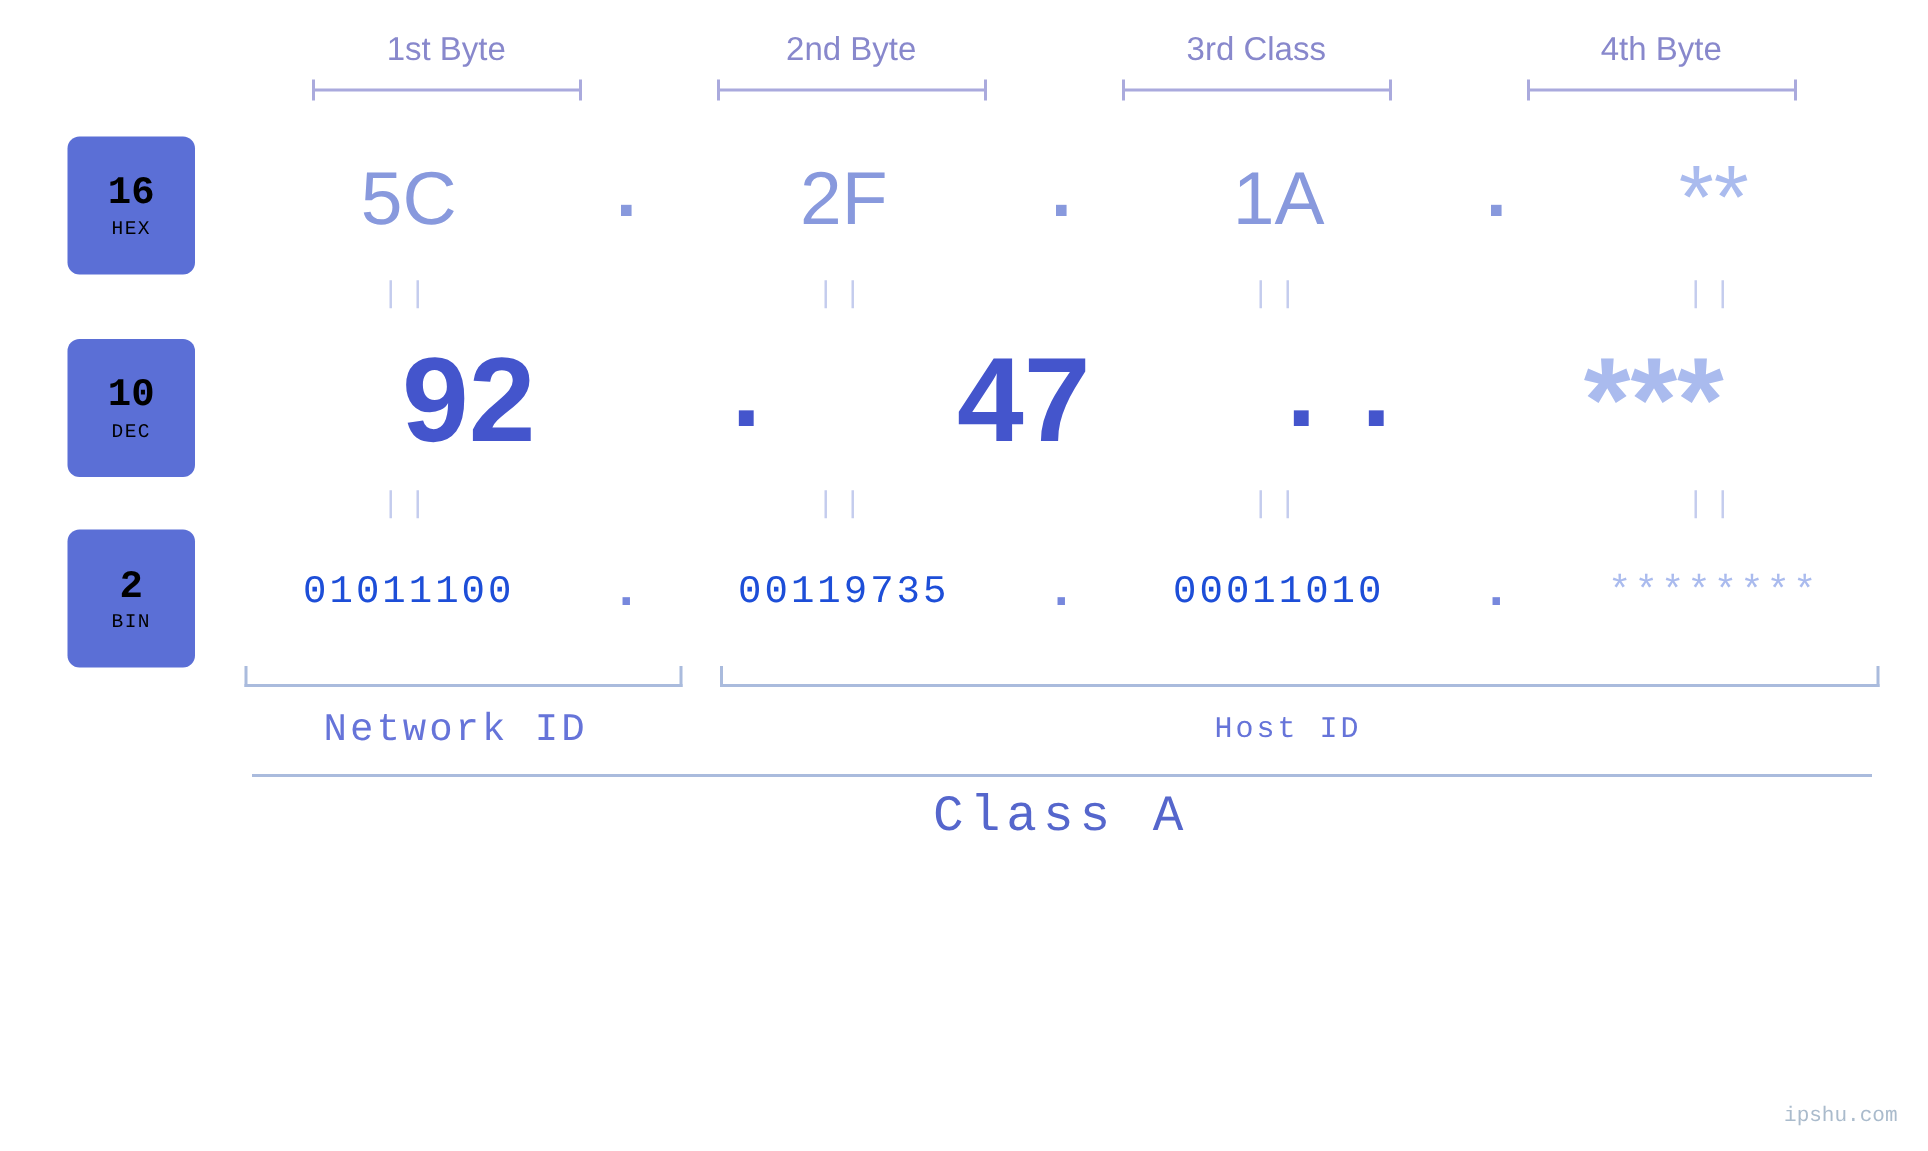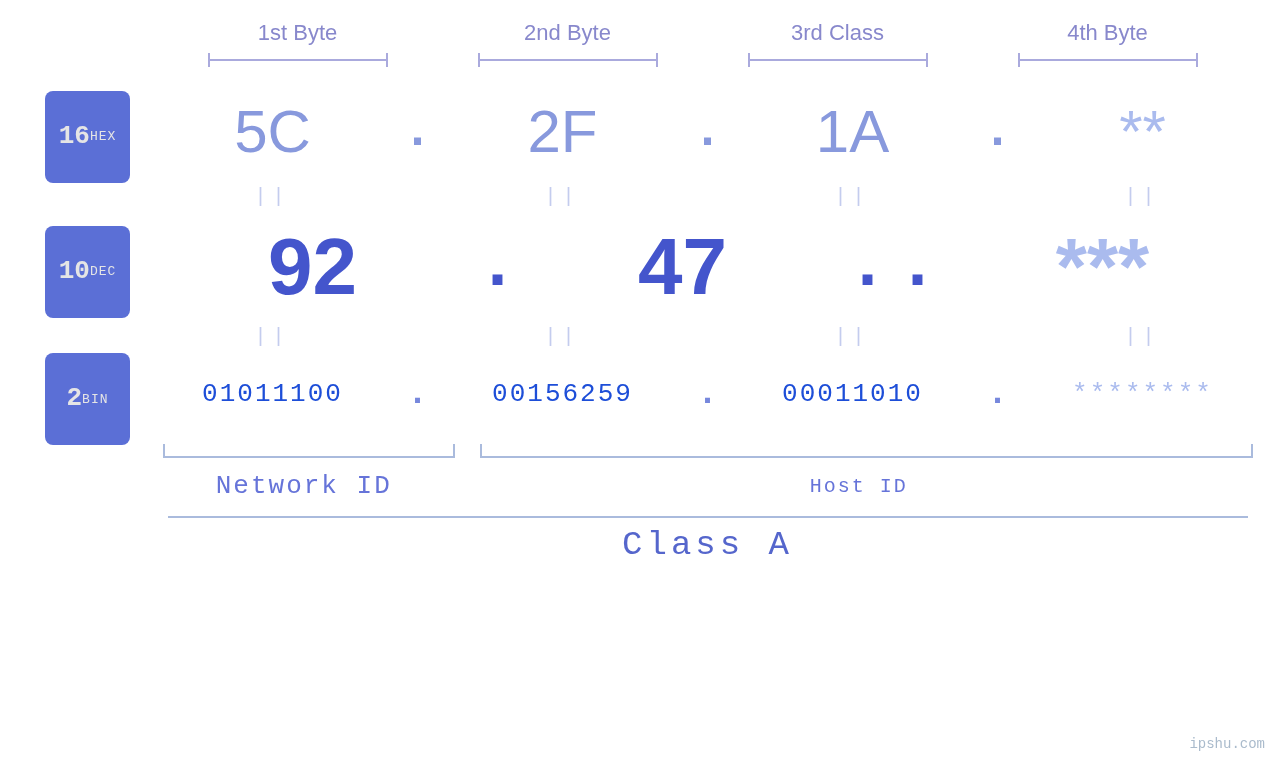--- a/index.html
+++ b/index.html
@@ -80,43 +80,44 @@
       position: absolute;
       top: 2px;
       right: 10px;
       width: 2px;
       height: 14px;
       background: #aaaadd;
     }
 
     .label-badge {
       background: #5b6fd6;
-      color: #e5e5e5;
+      color: #000000;
       border-radius: 8px;
       width: 85px;
       height: 92px;
       display: flex;
+      flex-direction: column;
       align-items: center;
       justify-content: center;
     }
 
     .badge-number {
       font-size: 26px;
       font-weight: bold;
       line-height: 1.2;
     }
 
     .badge-label {
       font-size: 13px;
       font-weight: normal;
       letter-spacing: 1px;
     }
 
     .hex-value {
-      font-size: 60px;
+      font-size: 50px;
       color: #8899dd;
       font-family: Arial, sans-serif;
       font-weight: 300;
     }
 
     .dec-value {
       font-size: 80px;
       color: #4455cc;
       font-family: Arial, sans-serif;
       font-weight: bold;
@@ -292,21 +293,21 @@
       </div>
 
       <div style="display:flex; flex-direction:row; align-items:center; height:80px; width:100%;">
         <div style="flex:1; display:flex; align-items:center; justify-content:center;">
           <span class="bin-value">01011100</span>
         </div>
         <div style="width:50px; display:flex; align-items:center; justify-content:center;">
           <span style="font-size:35px; color:#7788dd; font-weight:bold;">.</span>
         </div>
         <div style="flex:1; display:flex; align-items:center; justify-content:center;">
-          <span class="bin-value">00156259</span>
+          <span class="bin-value">00119735</span>
         </div>
         <div style="width:50px; display:flex; align-items:center; justify-content:center;">
           <span style="font-size:35px; color:#7788dd; font-weight:bold;">.</span>
         </div>
         <div style="flex:1; display:flex; align-items:center; justify-content:center;">
           <span class="bin-value">00011010</span>
         </div>
         <div style="width:50px; display:flex; align-items:center; justify-content:center;">
           <span style="font-size:35px; color:#7788dd; font-weight:bold;">.</span>
         </div>

